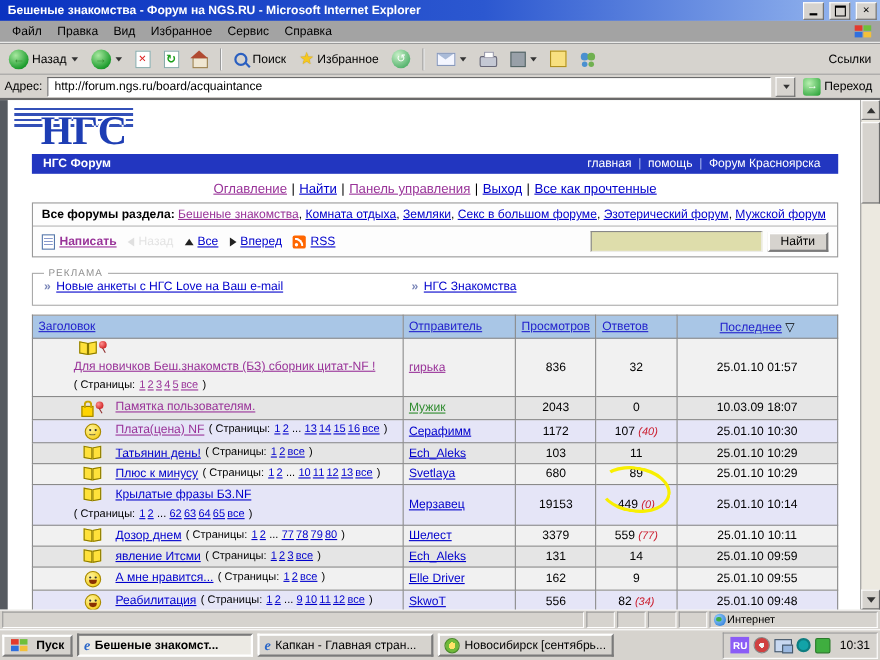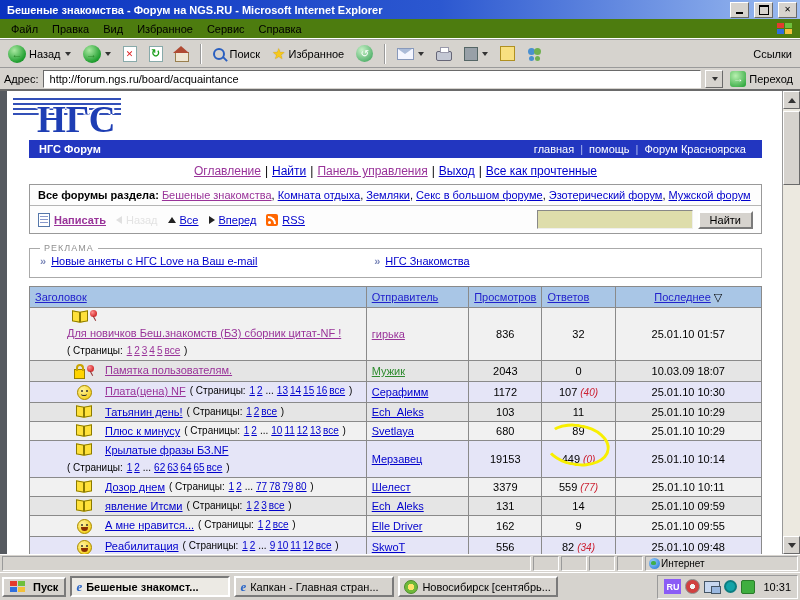--- a/index.html
+++ b/index.html
@@ -10,21 +10,21 @@
   .titlebar{height:19px;flex:0 0 19px;display:flex;align-items:center;padding:0 3px;
     background:linear-gradient(90deg,#0a32c0 0%,#2c58d0 55%,#9cbcf0 100%);color:#fff;
     font-size:11px;font-weight:bold;gap:4px;}
   .titlebar .title{white-space:nowrap;overflow:hidden;flex:1;}
   .winbtn{width:17px;height:14px;background:#d6d3ce;border:1px solid;border-color:#fff #6a6a6a #6a6a6a #fff;
     display:flex;align-items:center;justify-content:center;font-size:8px;color:#000;margin-left:1px;}
   .winbtn.min::before{content:"";width:7px;height:2px;background:#000;margin-top:7px;}
   .winbtn.max::before{content:"";width:8px;height:7px;border:1px solid #000;border-top-width:2px;}
   .winbtn.close::before{content:"✕";font-weight:bold;}
 
-  .menubar{height:19px;flex:0 0 19px;display:flex;align-items:center;background:#4d7c0f;
+  .menubar{height:19px;flex:0 0 19px;display:flex;align-items:center;background:#a3a3a3;
     border-bottom:1px solid #fff;padding:0 4px;font-size:11px;gap:0;}
   .menu-item{padding:2px 7px;cursor:default;}
   .menubar .spring{flex:1;}
   .win-flag{display:grid;grid-template-columns:7px 7px;grid-template-rows:5px 5px;gap:1px;margin-right:4px;}
   .win-flag i{display:block;}
   .win-flag i:nth-child(1){background:#e33b2e;}
   .win-flag i:nth-child(2){background:#6fbf3c;}
   .win-flag i:nth-child(3){background:#2f6fde;}
   .win-flag i:nth-child(4){background:#f3c03a;}
 

